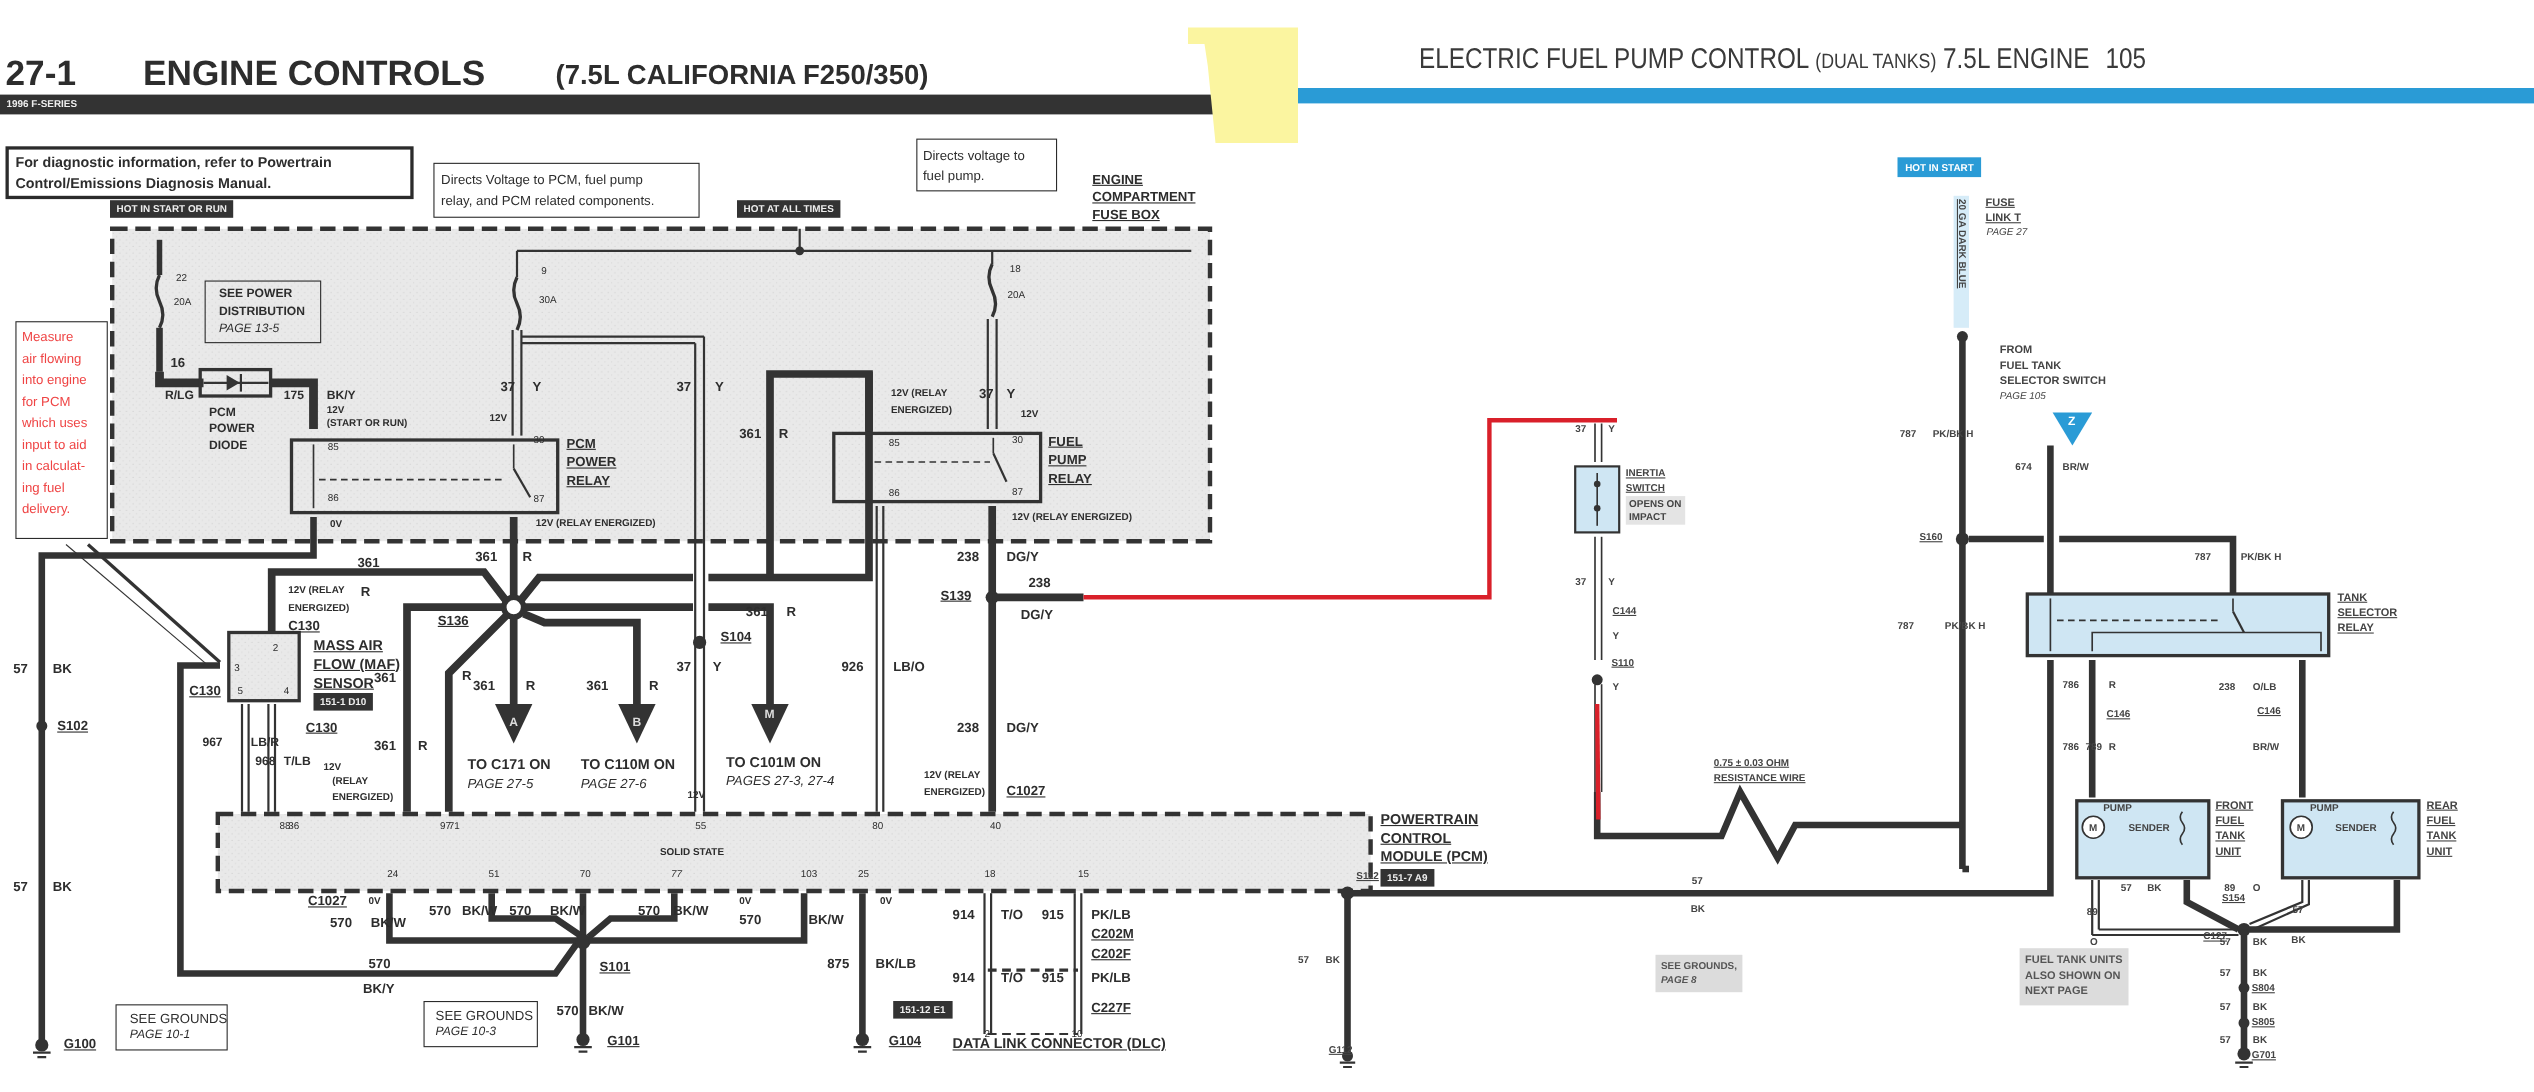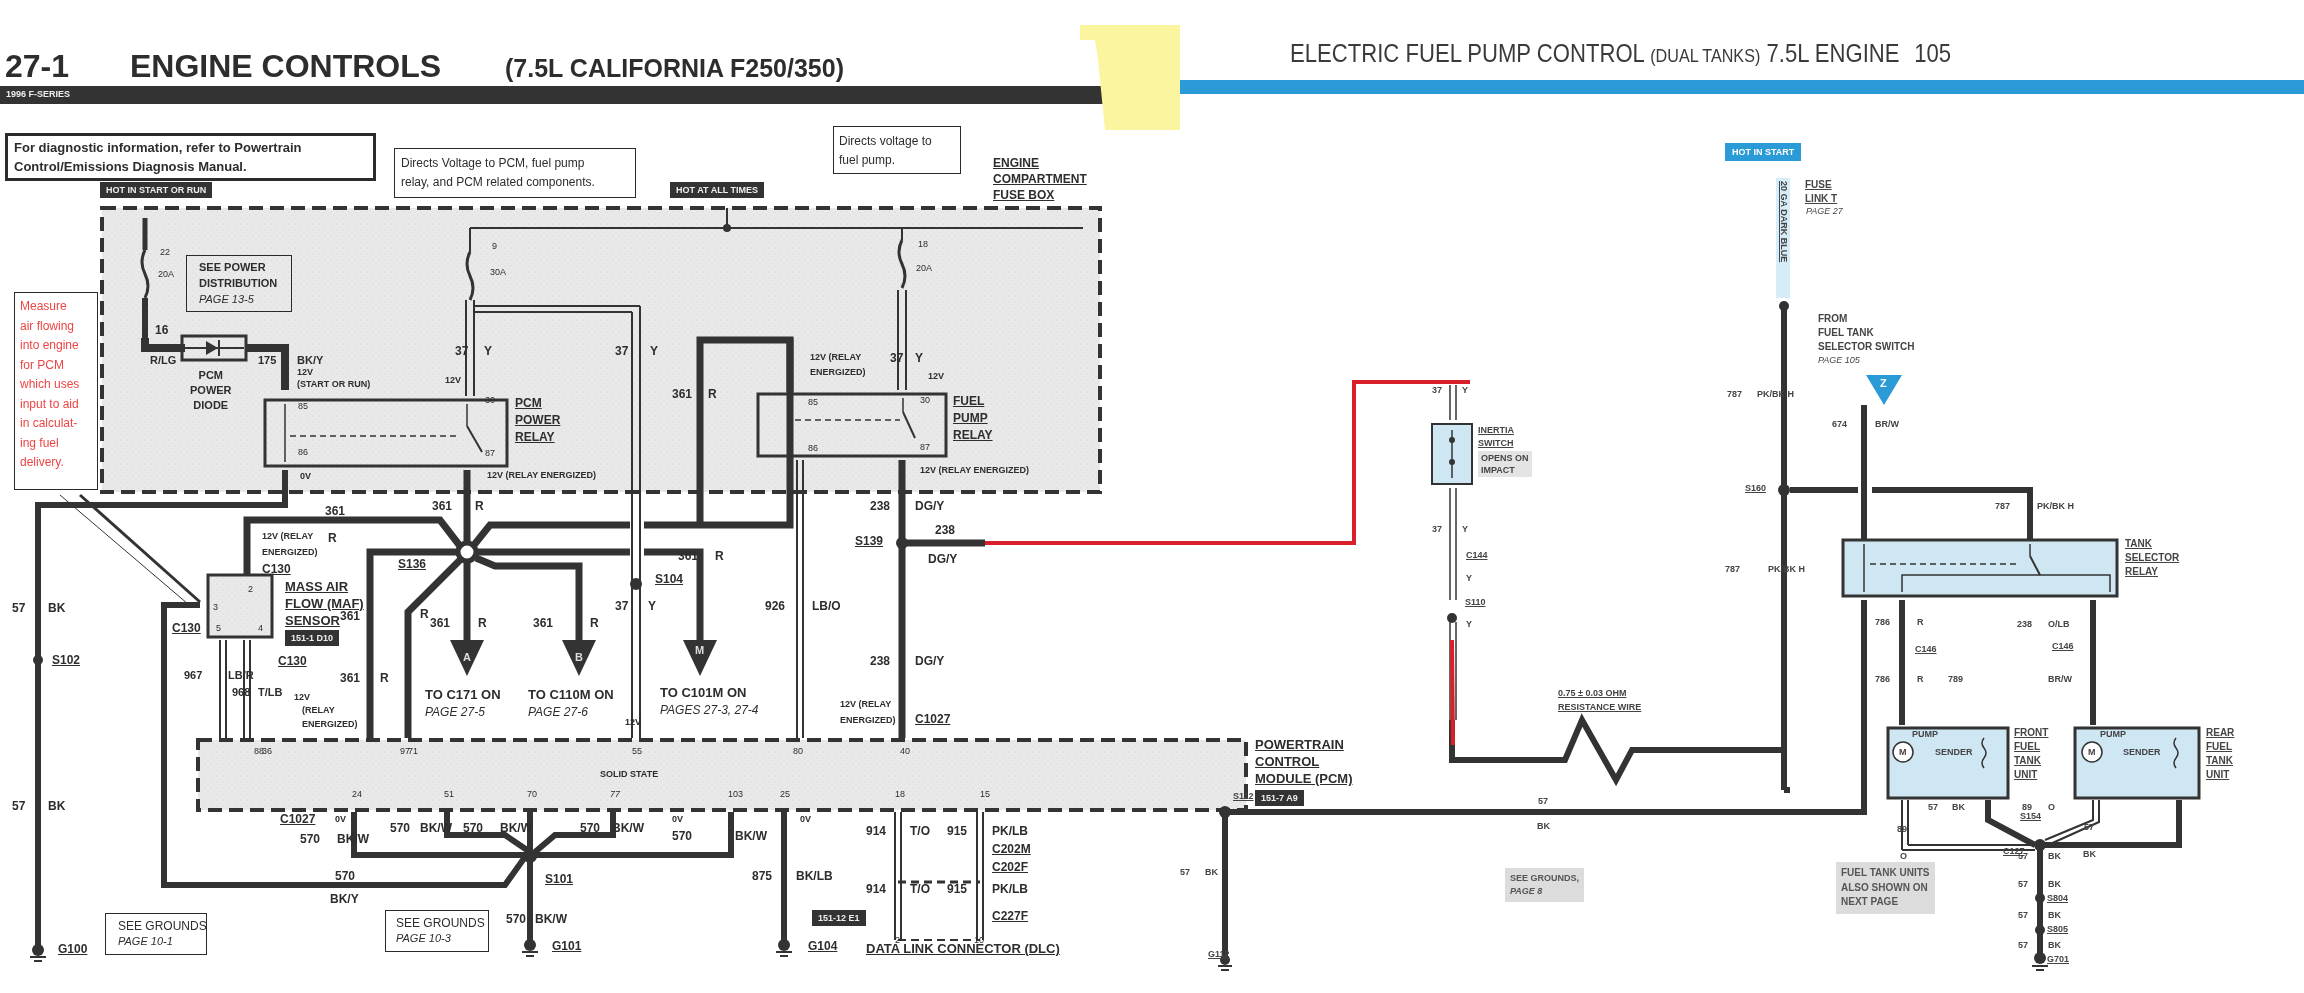--- a/index.html
+++ b/index.html
@@ -1,21 +1,21 @@
 <!DOCTYPE html>
 <html><head>
 <meta charset="utf-8">
 <style>
   html, body { margin:0; padding:0; background:#ffffff; }
   body { width:2304px; height:993px; position:relative; overflow:hidden; font-family:"Liberation Sans", sans-serif; color:#2b2b2b; }
   .t { position:absolute; font-family:"Liberation Sans", sans-serif; font-weight:bold; color:#2d2d2d; white-space:nowrap; line-height:1; }
   .tn { font-weight:normal; }
   .ti { font-style:italic; font-weight:normal; }
   .u { text-decoration:underline; }
-  .s9 { font-size:9px; } .s10 { font-size:10px; } .s11 { font-size:11px;text-align:center; } .s12 { font-size:12px; } .s13 { font-size:13px; }
+  .s9 { font-size:9px; } .s10 { font-size:10px; } .s11 { font-size:11px; } .s12 { font-size:12px; } .s13 { font-size:13px; }
   .rt { color:#444; }
   #diagram { position:absolute; left:0; top:0; }
   .box { position:absolute; border:3px solid #2b2b2b; background:#fff; }
   .darkbadge { position:absolute; background:#333; color:#eee; font-family:"Liberation Sans", sans-serif; font-size:9px; font-weight:bold; padding:3px 6px; white-space:nowrap; }
   .bluebadge { position:absolute; background:#2a9bd6; color:#fff; font-family:"Liberation Sans", sans-serif; font-size:9px; font-weight:bold; padding:4px 7px; white-space:nowrap; }
   .graybox { position:absolute; background:#dcdcdc; color:#555; font-family:"Liberation Sans", sans-serif; font-size:10px; font-weight:bold; padding:4px 5px; line-height:1.45; }
 </style>
 </head>
 <body>
 
@@ -516,21 +516,21 @@
 </div>
 
 <div class="t s9 rt" style="left:1875px;top:618px;">786</div>
 <div class="t s9 rt" style="left:1917px;top:618px;">R</div>
 <div class="t s9 u rt" style="left:1915px;top:645px;">C146</div>
 <div class="t s9 rt" style="left:1875px;top:675px;">786</div>
 <div class="t s9 rt" style="left:1917px;top:675px;">R</div>
 <div class="t s9 rt" style="left:2017px;top:620px;">238</div>
 <div class="t s9 rt" style="left:2048px;top:620px;">O/LB</div>
 <div class="t s9 u rt" style="left:2052px;top:642px;">C146</div>
-<div class="t s9 rt" style="left:1948px;top:675px;text-align:right;">789</div>
+<div class="t s9 rt" style="left:1896px;top:675px;text-align:right;">789</div>
 <div class="t s9 rt" style="left:2048px;top:675px;">BR/W</div>
 
 <div class="t s9 rt" style="left:1912px;top:730px;">PUMP</div>
 <div class="t s9 rt" style="left:1935px;top:748px;">SENDER</div>
 <div class="t s9 rt" style="left:1899px;top:748px;">M</div>
 <div class="t s9 rt" style="left:2100px;top:730px;">PUMP</div>
 <div class="t s9 rt" style="left:2123px;top:748px;">SENDER</div>
 <div class="t s9 rt" style="left:2088px;top:748px;">M</div>
 <div class="t s10 u rt" style="left:2014px;top:726px;line-height:14px;">
   <div>FRONT</div>

